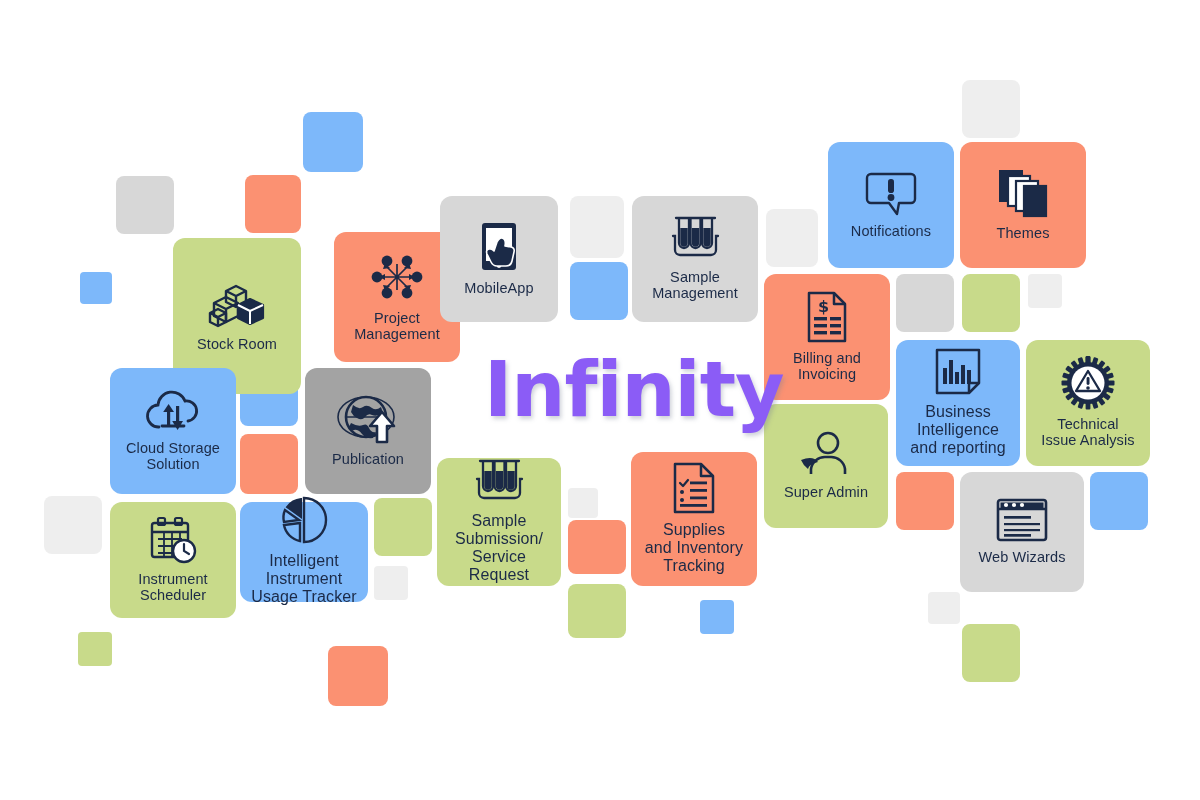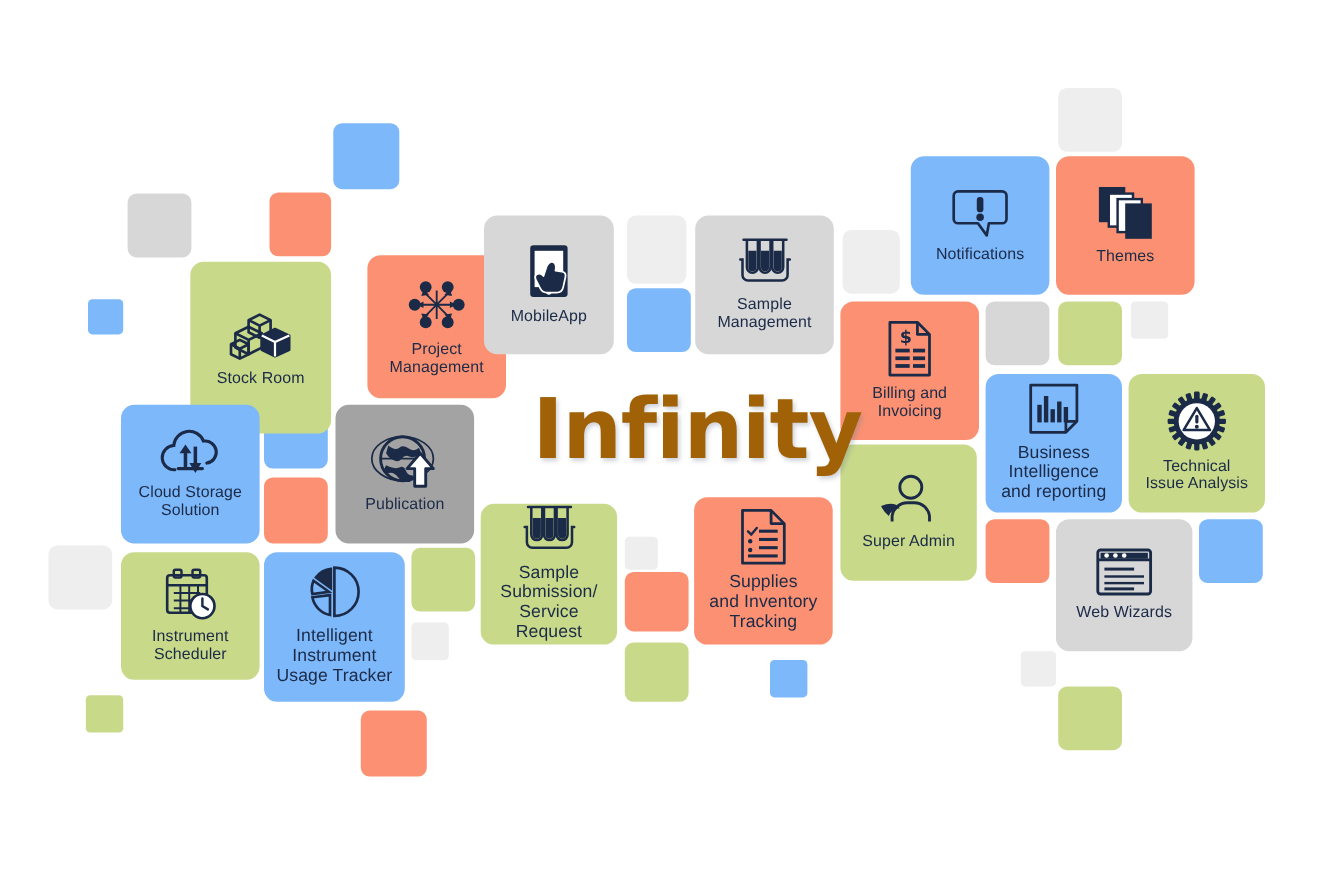--- a/index.html
+++ b/index.html
@@ -40,21 +40,21 @@
     color: #1b2a47;
     font-size: 14.5px;
     line-height: 1.12;
     letter-spacing: .1px;
     white-space: pre-line;
   }
   .tile.small-label .lbl { font-size: 16px; }
   
   #wordmark {
     position: absolute;
-    color: #a16207;
+    color: #8b5cf6;
     font-family: "DejaVu Sans", sans-serif;
     font-weight: bold;
     font-size: 76px;
     letter-spacing: -1px;
     line-height: 1;
     text-shadow: 2px 3px 4px rgba(120,130,150,.35);
     white-space: nowrap;
   }
   svg { overflow: visible; }
 </style>
@@ -284,21 +284,21 @@
     <g stroke="#1b2a47" stroke-width="1.8" fill="none">
       <path d="M12 24 H36 M12 31 H36 M12 38 H30"></path>
       <path d="M18 17 V42 M26 17 V42 M34 17 V38"></path>
     </g>
     <circle cx="38" cy="36" r="11" fill="#ffffff" stroke="#1b2a47" stroke-width="2.4"></circle>
     <path d="M38 29 V36 L43 39" fill="none" stroke="#1b2a47" stroke-width="2.2" stroke-linecap="round"></path>
   </svg></span>
         <span class="lbl">Instrument
 Scheduler</span>
       </div>
-      <div class="tile small-label" style="left: 240px; top: 502px; width: 128px; height: 136px; background: rgb(125, 184, 250);">
+      <div class="tile small-label" style="left: 240px; top: 502px; width: 128px; height: 100px; background: rgb(125, 184, 250);">
         <span class="ico"><svg width="52" height="50" viewBox="0 0 52 50">
     <path d="M26 24 L26 2 A22 22 0 0 1 26 46 Z" fill="none" stroke="#1b2a47" stroke-width="2.4"></path>
     <path d="M23 21 L23 3 A20 20 0 0 0 9 11 Z" fill="#1b2a47" stroke="#1b2a47" stroke-width="2"></path>
     <path d="M21 24 L7 14 A19 19 0 0 0 6 26 Z" fill="none" stroke="#1b2a47" stroke-width="2.4"></path>
     <path d="M22 27 L6 29 A20 20 0 0 0 22 45 Z" fill="none" stroke="#1b2a47" stroke-width="2.4"></path>
   </svg></span>
         <span class="lbl">Intelligent
 Instrument
 Usage Tracker</span>
       </div>

